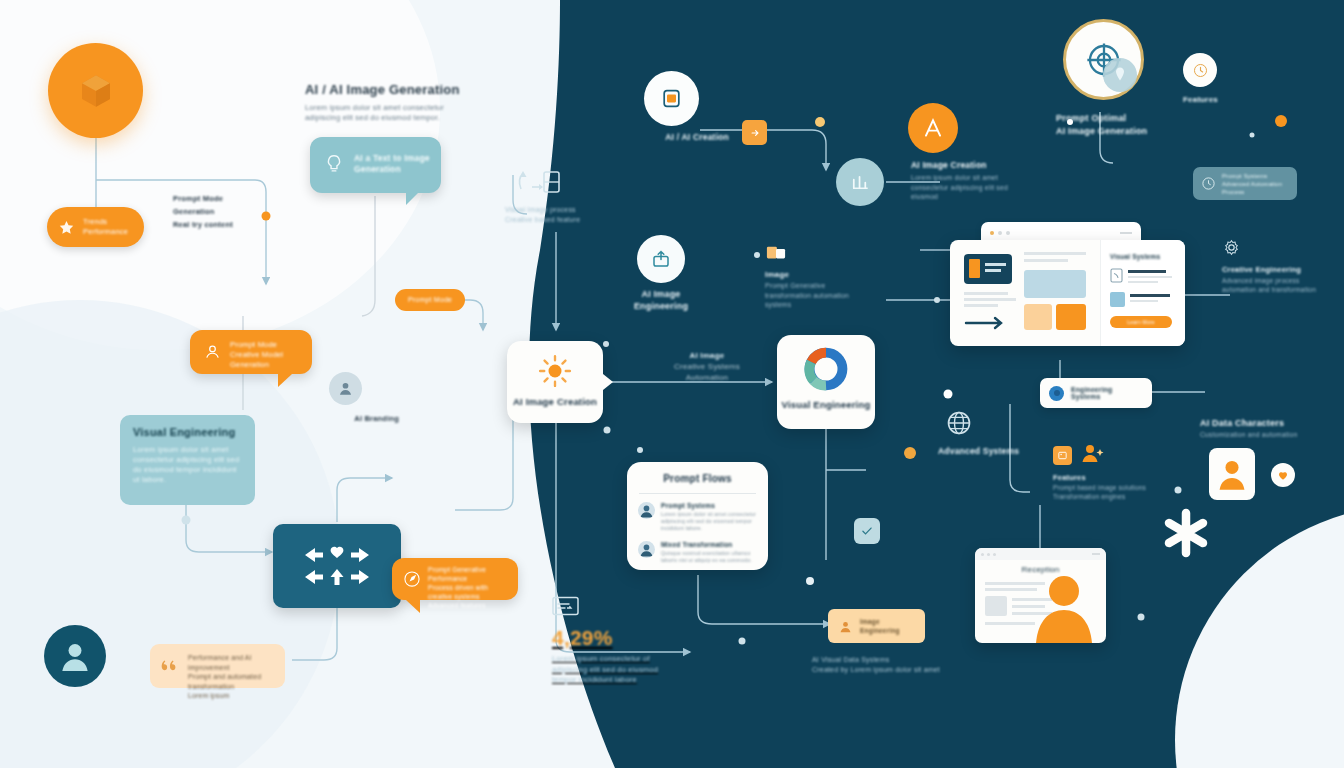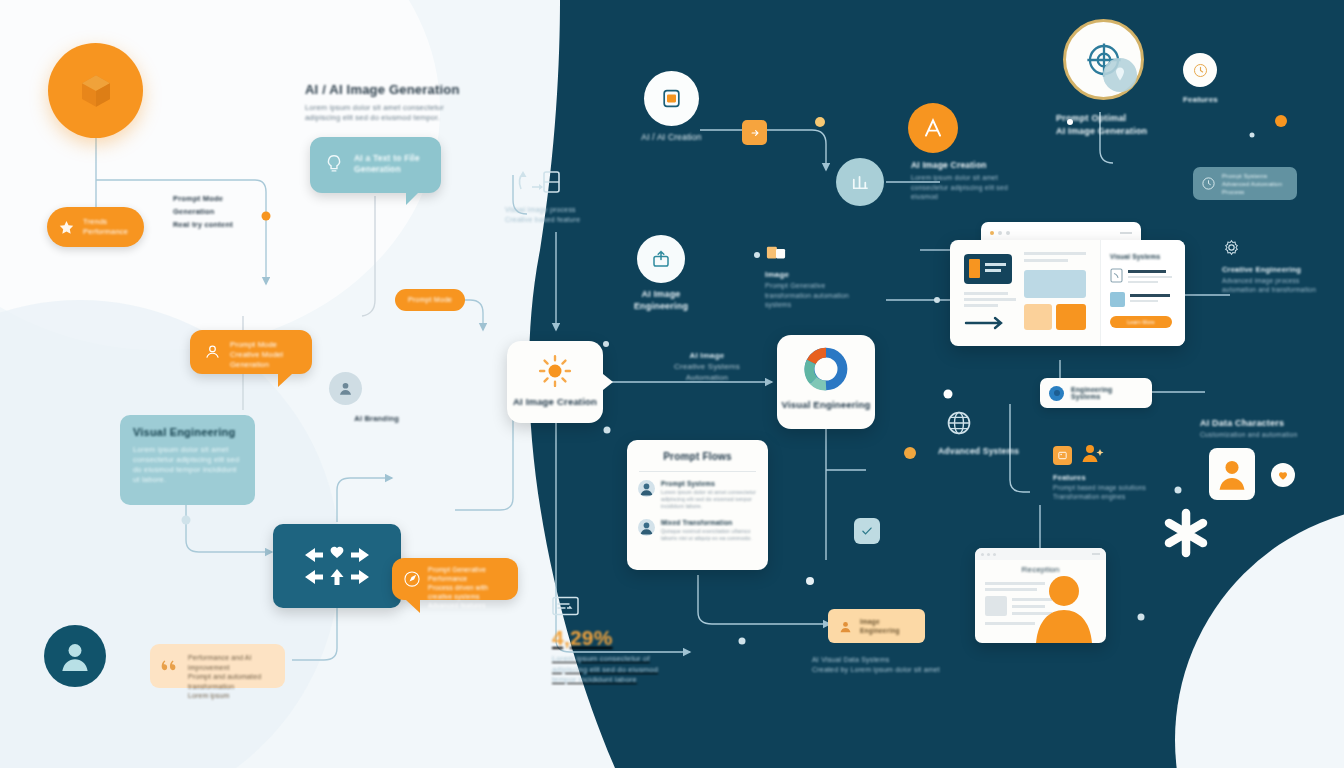--- a/index.html
+++ b/index.html
@@ -118,21 +118,21 @@
     <div class="ttl lbl-dark blurtext">AI / AI Image Generation</div>
     <div class="xs sub-dark blurtext" style="margin-top:6px;width:150px;">Lorem ipsum dolor sit amet consectetur adipiscing elit sed do eiusmod tempor.</div>
   </div>
 
   <div class="abs bubble" style="left:310px;top:137px;width:131px;height:56px;background:#8ec5ce;">
     <div class="tail" style="left:96px;top:56px;border-width:12px 12px 0 0;border-color:#8ec5ce transparent transparent transparent;"></div>
     <svg class="abs" width="22" height="22" viewBox="0 0 24 24" style="left:13px;top:16px;">
       <path d="M12 3a6 6 0 0 0-3.2 11.1V17h6.4v-2.9A6 6 0 0 0 12 3z" fill="none" stroke="#eef8fa" stroke-width="1.5"></path>
       <path d="M10 19.5h4" stroke="#eef8fa" stroke-width="1.5" stroke-linecap="round"></path>
     </svg>
-    <div class="sm blurtext" style="position:absolute;left:44px;top:16px;width:80px;color:#f4fbfc;font-weight:600;">AI a Text to File Generation</div>
+    <div class="sm blurtext" style="position:absolute;left:44px;top:16px;width:80px;color:#f4fbfc;font-weight:600;">AI a Text to Image Generation</div>
   </div>
 
   <div class="abs pill-orange" style="left:47px;top:207px;width:97px;height:40px;padding:0 11px;box-sizing:border-box;">
     <svg width="17" height="17" viewBox="0 0 24 24">
       <path d="M12 2.8l2.9 6 6.6.9-4.8 4.6 1.2 6.6L12 17.8 6.1 20.9l1.2-6.6L2.5 9.7l6.6-.9z" fill="#fff" opacity=".92"></path>
     </svg>
     <div class="xs blurtext">
       <div>Trends</div>
       <div>Performance</div>
     </div>
@@ -263,21 +263,21 @@
     <svg width="24" height="24" viewBox="0 0 24 24">
       <rect x="5" y="9.5" width="14" height="9.5" rx="1.8" fill="none" stroke="#2f8b9e" stroke-width="1.5"></rect>
       <path d="M12 4.5v8M9.2 7.3L12 4.5l2.8 2.8" fill="none" stroke="#2f8b9e" stroke-width="1.5" stroke-linecap="round"></path>
     </svg>
   </div>
   <div class="abs blurtext" style="left:607px;top:288px;width:108px;text-align:center;color:#e6f0f5;font-size:9px;line-height:12px;font-weight:700;">
     <div>AI Image</div>
     <div>Engineering</div>
   </div>
 
-  <div class="abs cardw" style="left:627px;top:440px;width:141px;height:130px;border-radius:10px;">
+  <div class="abs cardw" style="left:627px;top:462px;width:141px;height:108px;">
     <div class="blurtext" style="text-align:center;font-size:10px;font-weight:700;color:#21394a;margin-top:11px;">Prompt Flows</div>
     <div style="height:1px;background:#e3e8ea;margin:9px 12px 0;"></div>
     <div style="padding:8px 11px 0;">
       <div style="display:flex;gap:6px;margin-bottom:9px;">
         <div class="circ" style="width:17px;height:17px;background:#d3e2ea;flex:none;overflow:hidden;">
           <svg width="17" height="17" viewBox="0 0 24 24">
               <circle cx="12" cy="9" r="4" fill="#3a6c88"></circle>
               <path d="M3.5 22c1-5 4.5-7.5 8.5-7.5s7.5 2.5 8.5 7.5z" fill="#2f5d76"></path>
             </svg>
         </div>
@@ -325,21 +325,21 @@
     <div>AI Visual Data Systems</div>
     <div>Created by Lorem ipsum dolor sit amet</div>
   </div>
 
   <div class="abs circ" style="left:644px;top:71px;width:55px;height:55px;background:#fbfdfd;">
     <svg width="27" height="27" viewBox="0 0 24 24">
       <rect x="5.5" y="5" width="13" height="14" rx="2.5" fill="none" stroke="#1c5f78" stroke-width="1.5"></rect>
       <rect x="8" y="8.5" width="8" height="7" rx="1" fill="#f79520"></rect>
     </svg>
   </div>
-  <div class="abs blurtext" style="left:614px;top:132px;width:115px;text-align:center;color:#e6f0f5;font-size:8.5px;font-weight:400;">AI / AI Creation</div>
+  <div class="abs blurtext" style="left:614px;top:132px;width:115px;text-align:right;color:#e6f0f5;font-size:8.5px;font-weight:700;">AI / AI Creation</div>
 
   <div class="abs rsq" style="left:742px;top:120px;width:25px;height:25px;background:#f6a43e;border-radius:5px;">
     <svg width="14" height="14" viewBox="0 0 24 24">
       <path d="M7 12h8M13 8l4 4-4 4" fill="none" stroke="#fff" stroke-width="2" stroke-linecap="round"></path>
     </svg>
   </div>
 
   <div class="abs circ" style="left:836px;top:158px;width:48px;height:48px;background:#a9cfd7;">
     <svg width="23" height="23" viewBox="0 0 24 24">
       <path d="M5 18V9M11 18V6M17 18v-6" stroke="#f2fafb" stroke-width="1.8" stroke-linecap="round"></path>

